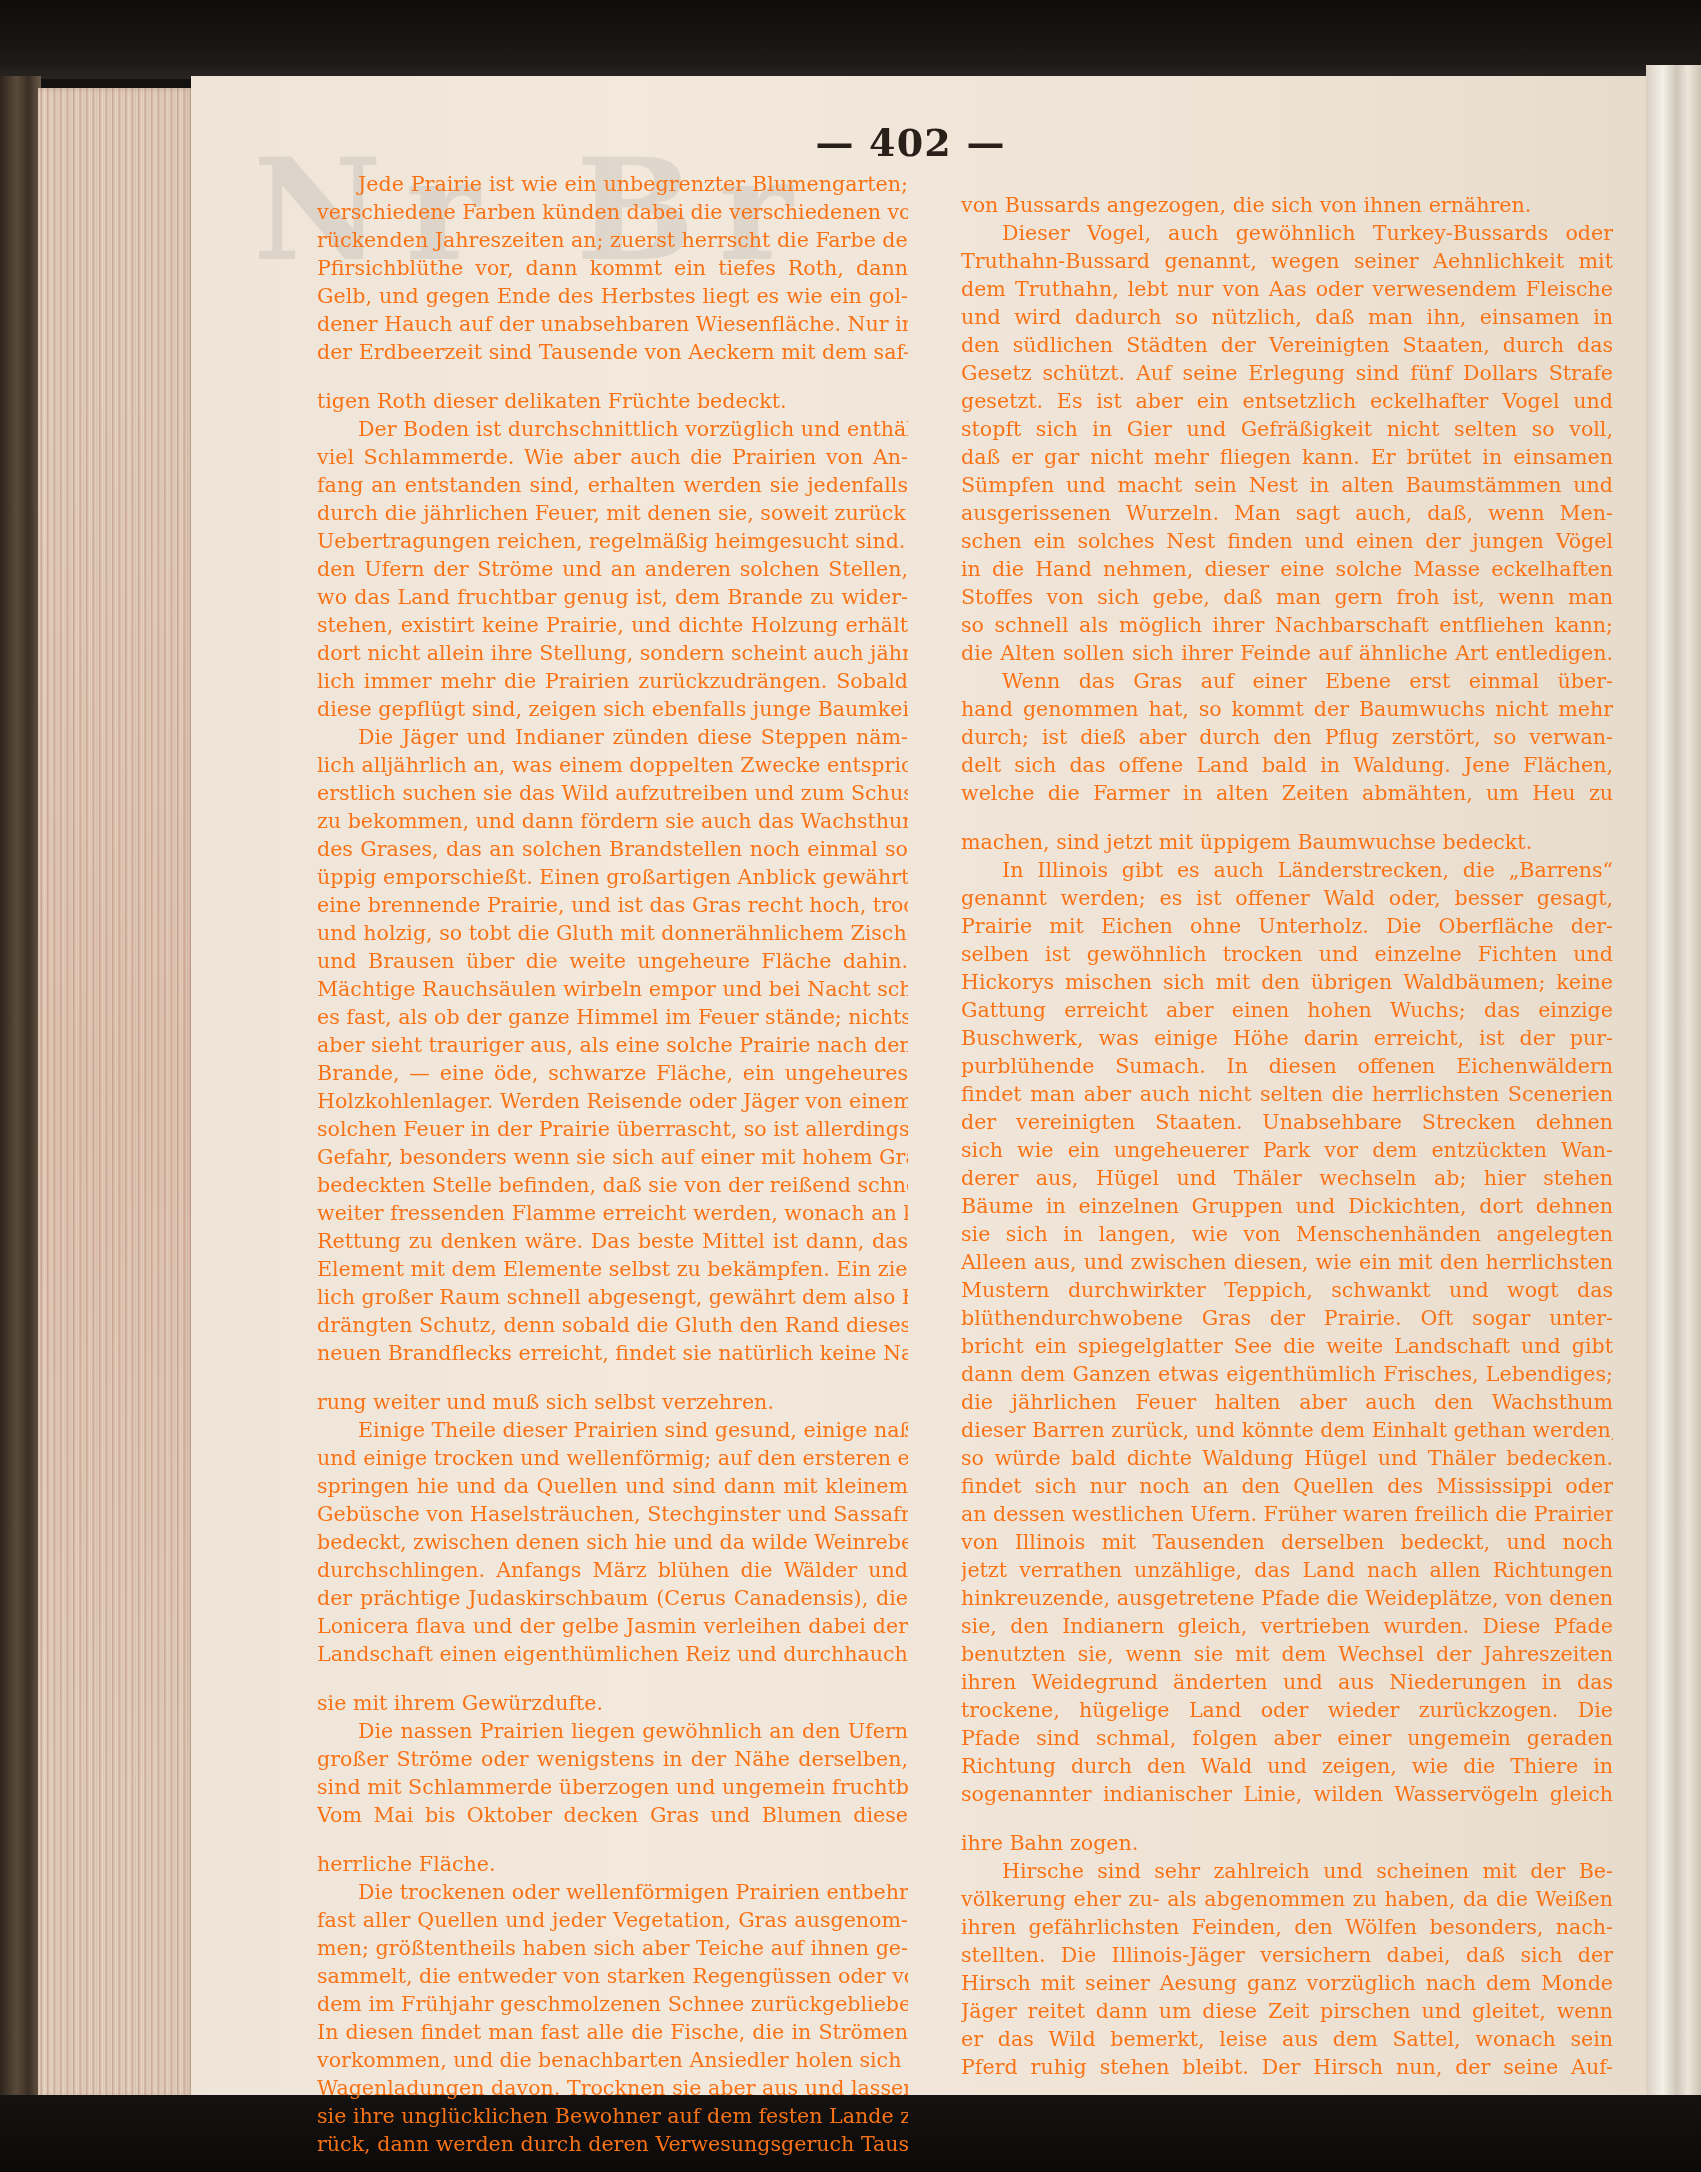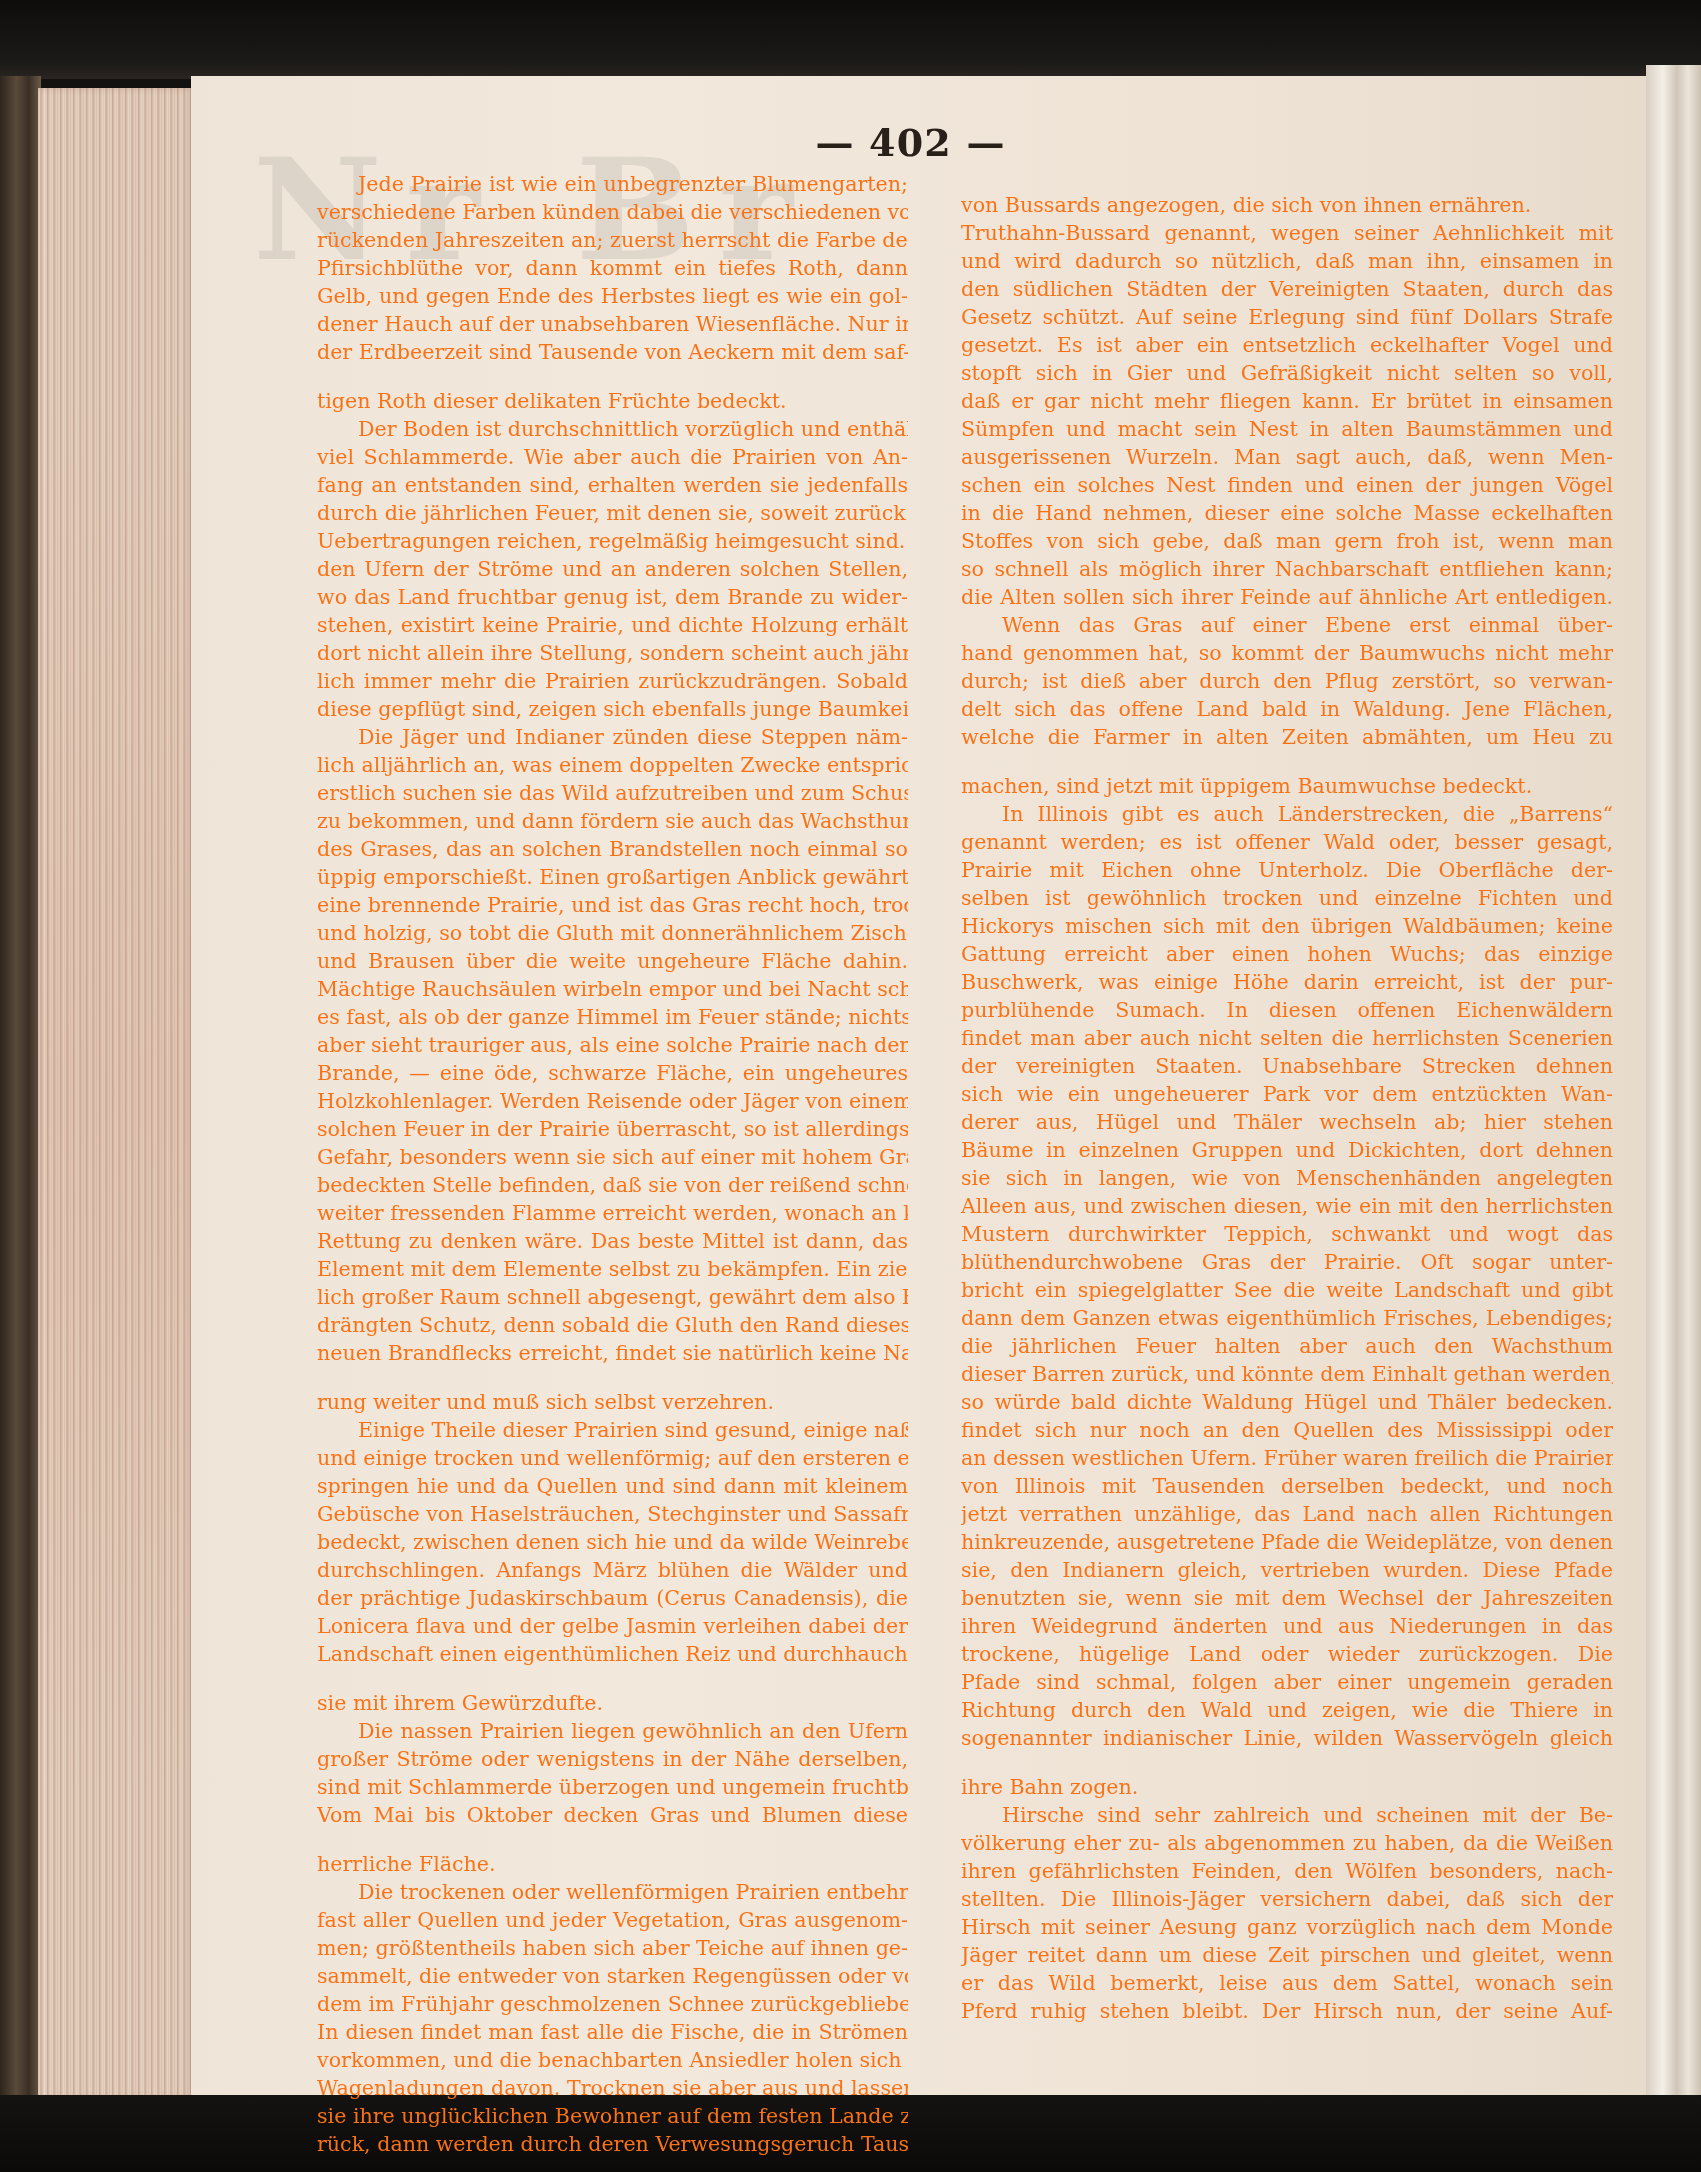--- a/index.html
+++ b/index.html
@@ -116,21 +116,23 @@
     <span class="line">sammelt, die entweder von starken Regengüssen oder von</span>
     <span class="line">dem im Frühjahr geschmolzenen Schnee zurückgeblieben sind.</span>
     <span class="line">In diesen findet man fast alle die Fische, die in Strömen</span>
     <span class="line">vorkommen, und die benachbarten Ansiedler holen sich oft</span>
     <span class="line">Wagenladungen davon. Trocknen sie aber aus und lassen</span>
     <span class="line">sie ihre unglücklichen Bewohner auf dem festen Lande zu-</span>
     <span class="line">rück, dann werden durch deren Verwesungsgeruch Tausende</span>
   </div>
 <div class="column col-right" id="col-right">
     <span class="line last">von Bussards angezogen, die sich von ihnen ernähren.</span>
+    <span class="line indent">Dieser Vogel, auch gewöhnlich Turkey-Bussards oder</span>
     <span class="line">Truthahn-Bussard genannt, wegen seiner Aehnlichkeit mit</span>
+    <span class="line">dem Truthahn, lebt nur von Aas oder verwesendem Fleische</span>
     <span class="line">und wird dadurch so nützlich, daß man ihn, einsamen in</span>
     <span class="line">den südlichen Städten der Vereinigten Staaten, durch das</span>
     <span class="line">Gesetz schützt. Auf seine Erlegung sind fünf Dollars Strafe</span>
     <span class="line">gesetzt. Es ist aber ein entsetzlich eckelhafter Vogel und</span>
     <span class="line">stopft sich in Gier und Gefräßigkeit nicht selten so voll,</span>
     <span class="line">daß er gar nicht mehr fliegen kann. Er brütet in einsamen</span>
     <span class="line">Sümpfen und macht sein Nest in alten Baumstämmen und</span>
     <span class="line">ausgerissenen Wurzeln. Man sagt auch, daß, wenn Men-</span>
     <span class="line">schen ein solches Nest finden und einen der jungen Vögel</span>
     <span class="line">in die Hand nehmen, dieser eine solche Masse eckelhaften</span>

